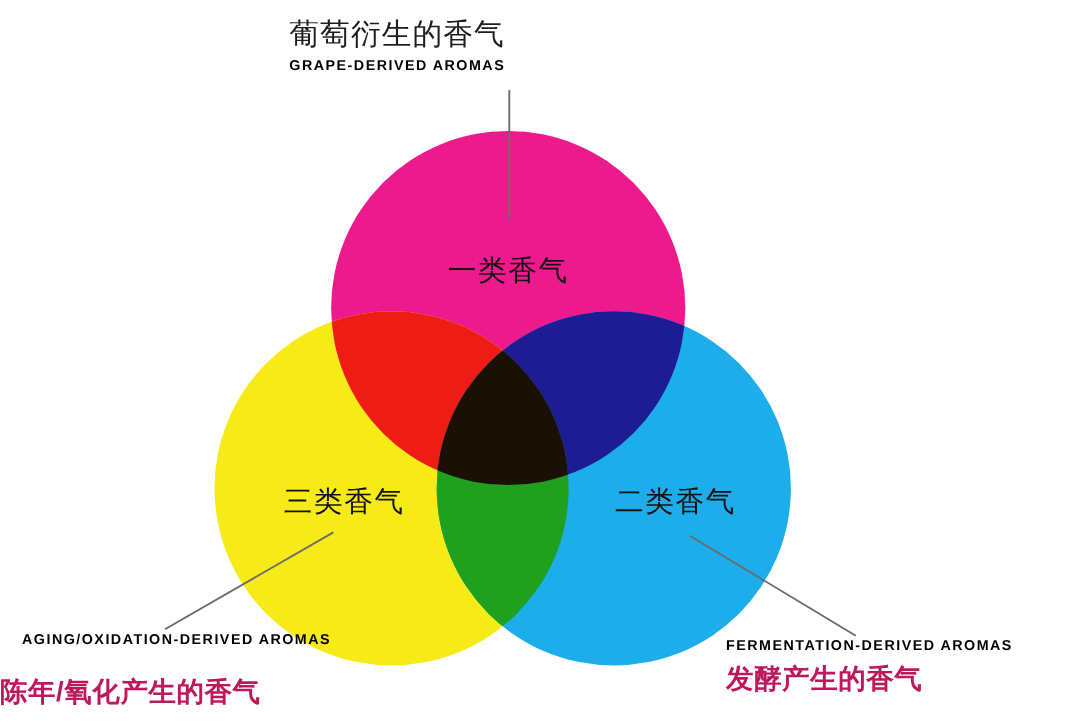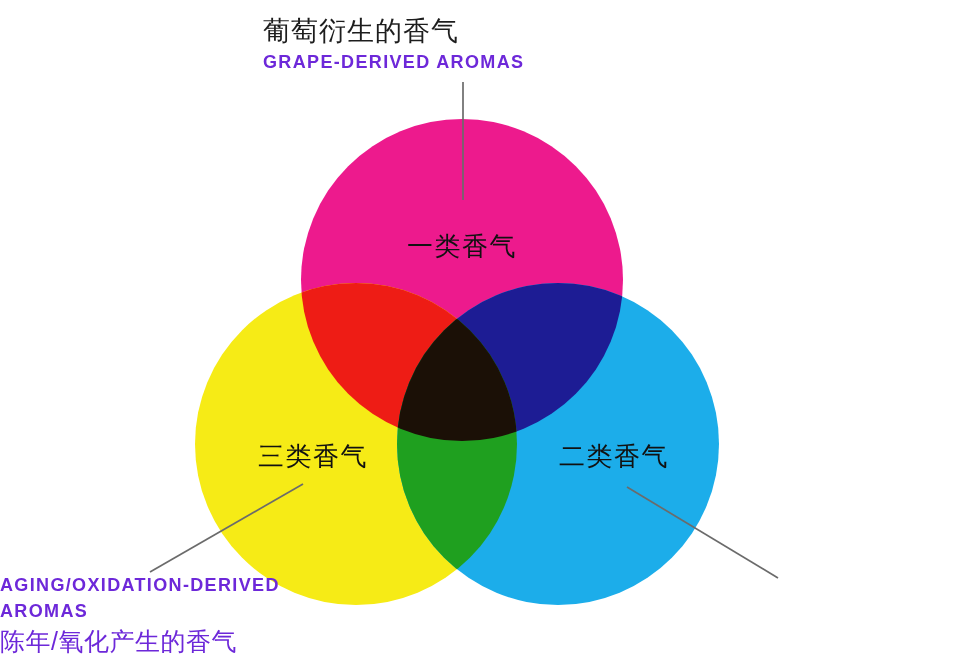--- a/index.html
+++ b/index.html
@@ -29,53 +29,53 @@
     line-height: 1.18;
   }
   .label-cn-top {
     font-size: 27px;
     font-weight: 400;
     letter-spacing: 1px;
     color: #1d1d1d;
     white-space: nowrap;
   }
   .label-en {
-    font-size: 18px;
+    font-size: 13px;
     font-weight: 600;
     letter-spacing: 1.35px;
-    color: #6d28d9;
+    color: #000000;
     white-space: nowrap;
   }
   .label-en.wrap {
     white-space: normal;
     line-height: 1.45;
   }
   .label-cn-bottom {
     font-size: 25px;
-    font-weight: 400;
+    font-weight: 700;
     letter-spacing: 0.5px;
-    color: #6d28d9;
+    color: #be185d;
     white-space: nowrap;
   }
 
   
   #label-grape {
     left: 263px;
     top: 16px;
     width: 400px;
   }
   #label-grape .label-cn-top { margin-bottom: 4px; }
 
   
   #label-aging {
     left: 0px;
     top: 572px;
     width: 325px;
   }
-  #label-aging .label-en { margin-bottom: 3px; }
+  #label-aging .label-en { margin-bottom: 24px; padding-left: 20px; }
 
   
   #label-fermentation {
     left: 660px;
     top: 578px;
     width: 315px;
   }
   #label-fermentation .label-en { margin-bottom: 6px; }
 
   
@@ -152,14 +152,18 @@
   <div class="label-block" id="label-grape">
     <div class="label-cn-top">葡萄衍生的香气</div>
     <div class="label-en">GRAPE-DERIVED AROMAS</div>
   </div>
 
   <div class="label-block" id="label-aging">
     <div class="label-en wrap">AGING/OXIDATION-DERIVED AROMAS</div>
     <div class="label-cn-bottom">陈年/氧化产生的香气</div>
   </div>
 
+  <div class="label-block" id="label-fermentation">
+    <div class="label-en wrap">FERMENTATION-DERIVED AROMAS</div>
+    <div class="label-cn-bottom">发酵产生的香气</div>
+  </div>
 
 </div>
 
 </body></html>

